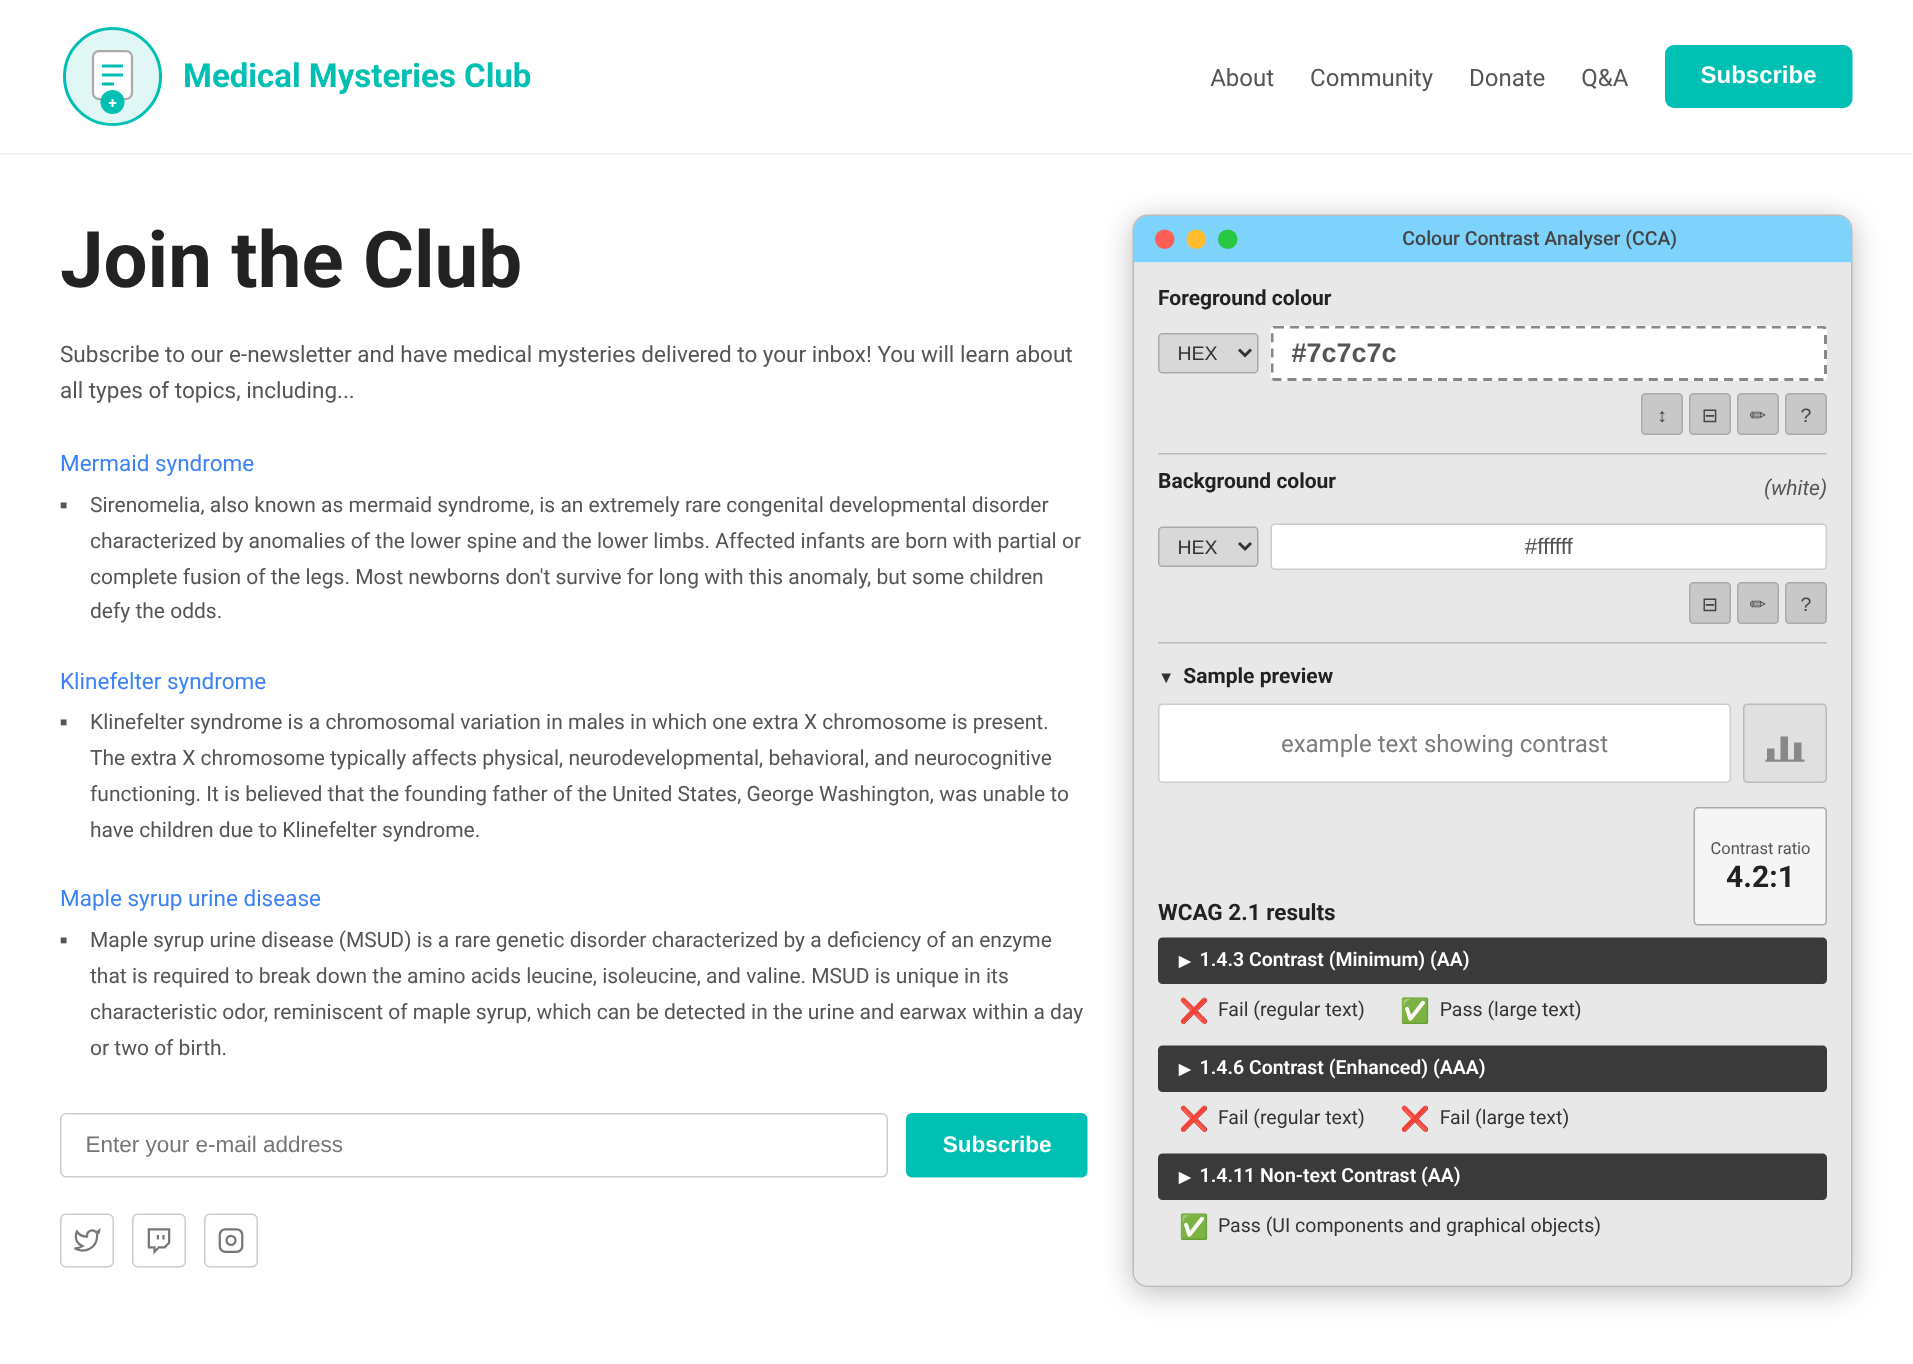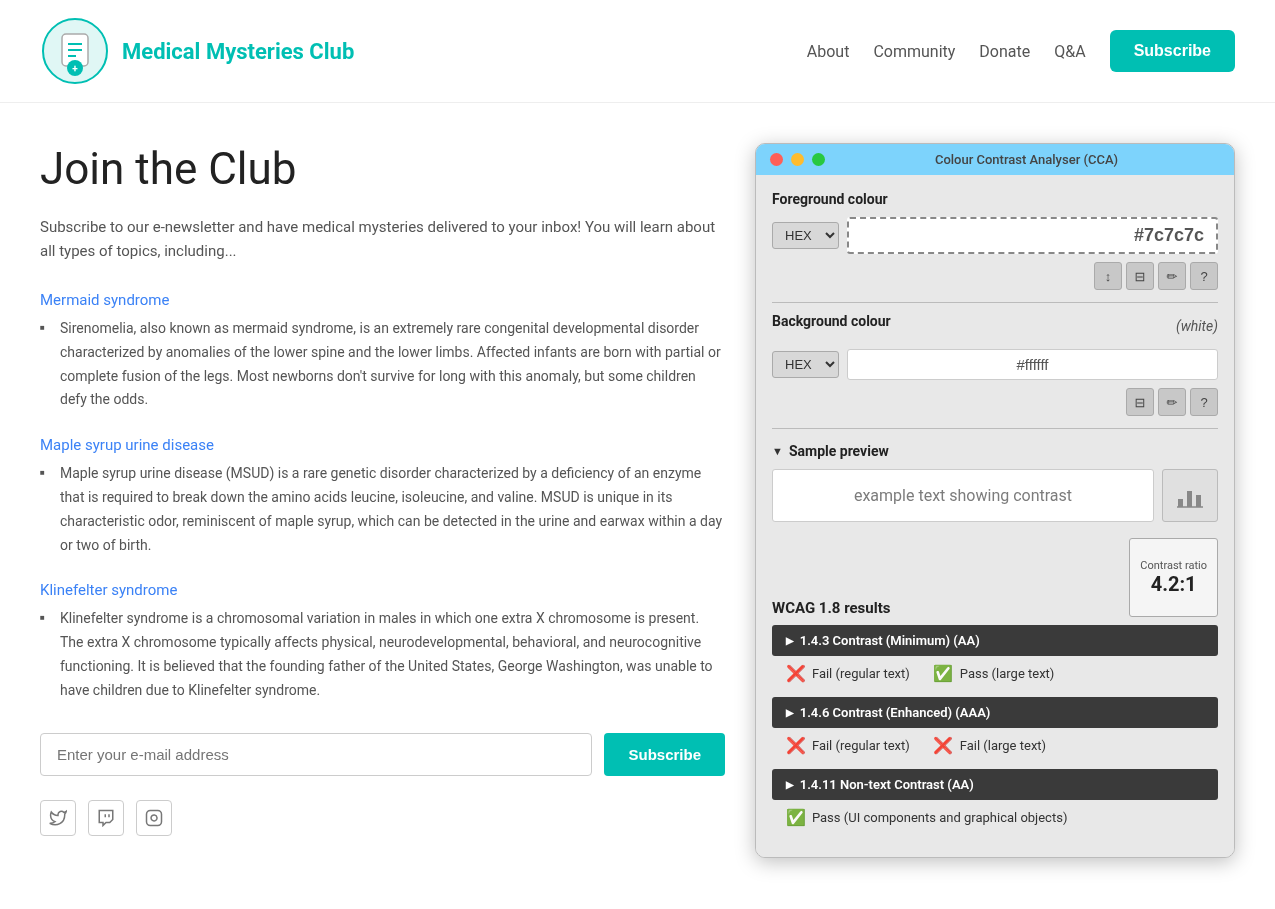--- a/index.html
+++ b/index.html
@@ -13,21 +13,21 @@
     nav { display: flex; align-items: center; gap: 24px; }
     nav a { text-decoration: none; color: #555; font-size: 16px; }
     .subscribe-btn { background: #00bfb3; color: #fff; border: none; border-radius: 6px; padding: 12px 24px; font-size: 16px; font-weight: 600; cursor: pointer; }
 
     
     .main-layout { display: flex; gap: 30px; padding: 40px 40px 40px 40px; align-items: flex-start; }
     .content-col { flex: 1; max-width: 700px; }
     .cca-col { flex: 0 0 480px; }
 
     
-    h1.page-title { font-size: 44px; font-weight: 400; color: #222; margin-bottom: 20px; }
+    h1.page-title { font-size: 52px; font-weight: 700; color: #222; margin-bottom: 20px; }
     .intro-text { color: #555; font-size: 15px; line-height: 1.6; margin-bottom: 28px; }
     h2.section-title { font-size: 22px; font-weight: 700; color: #333; margin-bottom: 18px; }
     .condition-name { font-size: 15px; font-weight: 400; color: #3b82f6; margin-bottom: 8px; }
     .condition-block { margin-bottom: 24px; }
     .condition-desc { color: #555; font-size: 14px; line-height: 1.7; padding-left: 20px; position: relative; }
     .condition-desc::before { content: '■'; font-size: 8px; position: absolute; left: 0; top: 4px; color: #555; }
 
     
     .subscribe-form { display: flex; gap: 12px; margin-top: 30px; margin-bottom: 24px; }
     .email-input { flex: 1; border: 1px solid #ccc; border-radius: 4px; padding: 12px 16px; font-size: 15px; color: #999; }
@@ -44,21 +44,21 @@
     .titlebar-btn.close { background: #ff5f57; }
     .titlebar-btn.min { background: #febc2e; }
     .titlebar-btn.max { background: #28c840; }
     .titlebar-title { flex: 1; text-align: center; font-size: 13px; color: #444; font-weight: 500; }
     .cca-body { padding: 16px; background: #e8e8e8; }
 
     
     .cca-section-label { font-size: 14px; font-weight: 700; color: #222; margin-bottom: 10px; }
     .color-input-row { display: flex; align-items: center; gap: 8px; margin-bottom: 8px; }
     .color-format-select { background: #d8d8d8; border: 1px solid #aaa; border-radius: 3px; padding: 4px 8px; font-size: 13px; color: #333; cursor: pointer; }
-    .color-value-input { flex: 1; background: #fff; border: 2px dashed #888; border-radius: 3px; padding: 6px 12px; font-size: 18px; font-weight: 600; color: #555; text-align: right; }
+    .color-value-input { flex: 1; background: #fff; border: 2px dashed #888; border-radius: 3px; padding: 6px 12px; font-size: 18px; font-weight: 600; color: #555; text-align: left; }
     .color-tools { display: flex; justify-content: flex-end; gap: 4px; margin-bottom: 12px; }
     .tool-btn { background: #c8c8c8; border: 1px solid #aaa; border-radius: 3px; width: 28px; height: 28px; display: flex; align-items: center; justify-content: center; font-size: 13px; cursor: pointer; color: #444; }
 
     .divider { height: 1px; background: #bbb; margin: 10px 0; }
 
     
     .bg-label-row { display: flex; justify-content: space-between; align-items: center; margin-bottom: 10px; }
     .bg-white-label { font-style: italic; color: #555; font-size: 14px; }
     .bg-value-input { flex: 1; background: #fff; border: 1px solid #ccc; border-radius: 3px; padding: 6px 12px; font-size: 15px; color: #555; text-align: center; }
 
@@ -116,26 +116,26 @@
   <div class="content-col">
     <h1 class="page-title">Join the Club</h1>
     <p class="intro-text">Subscribe to our e-newsletter and have medical mysteries delivered to your inbox! You will learn about all types of topics, including...</p>
 
     <div id="conditions-container">
         <div class="condition-block">
       <div class="condition-name">Mermaid syndrome</div>
       <div class="condition-desc">Sirenomelia, also known as mermaid syndrome, is an extremely rare congenital developmental disorder characterized by anomalies of the lower spine and the lower limbs. Affected infants are born with partial or complete fusion of the legs. Most newborns don't survive for long with this anomaly, but some children defy the odds.</div>
     </div>
         <div class="condition-block">
+      <div class="condition-name">Klinefelter syndrome</div>
+      <div class="condition-desc">Klinefelter syndrome is a chromosomal variation in males in which one extra X chromosome is present. The extra X chromosome typically affects physical, neurodevelopmental, behavioral, and neurocognitive functioning. It is believed that the founding father of the United States, George Washington, was unable to have children due to Klinefelter syndrome.</div>
+    </div>
+        <div class="condition-block">
       <div class="condition-name">Maple syrup urine disease</div>
       <div class="condition-desc">Maple syrup urine disease (MSUD) is a rare genetic disorder characterized by a deficiency of an enzyme that is required to break down the amino acids leucine, isoleucine, and valine. MSUD is unique in its characteristic odor, reminiscent of maple syrup, which can be detected in the urine and earwax within a day or two of birth.</div>
-    </div>
-        <div class="condition-block">
-      <div class="condition-name">Klinefelter syndrome</div>
-      <div class="condition-desc">Klinefelter syndrome is a chromosomal variation in males in which one extra X chromosome is present. The extra X chromosome typically affects physical, neurodevelopmental, behavioral, and neurocognitive functioning. It is believed that the founding father of the United States, George Washington, was unable to have children due to Klinefelter syndrome.</div>
     </div>
       </div>
 
     <div class="subscribe-form">
       <input class="email-input" type="email" placeholder="Enter your e-mail address" style="">
       <button class="form-subscribe-btn">Subscribe</button>
     </div>
 
     <div class="social-icons">
       <div class="social-icon">
@@ -223,21 +223,21 @@
                 <rect x="12" y="10" width="5" height="16" fill="#888"></rect>
                 <rect x="21" y="14" width="5" height="12" fill="#888"></rect>
                 <line x1="2" y1="26" x2="28" y2="26" stroke="#888" stroke-width="1.5"></line>
               </svg>
             </button>
           </div>
         </div>
 
         <div class="wcag-section">
           <div class="wcag-header-row">
-            <span class="wcag-title">WCAG 1.8 results</span>
+            <span class="wcag-title">WCAG 2.1 results</span>
             <div class="contrast-ratio-box">
               <span style="font-size:11px;color:#555;">Contrast ratio</span>
               <span class="contrast-ratio-value">4.2:1</span>
             </div>
           </div>
           <div id="wcag-items-container">
               <div class="wcag-item">
       <div class="wcag-item-header">
         <span class="tri">▶</span>
         <span>1.4.3 Contrast (Minimum) (AA)</span>

